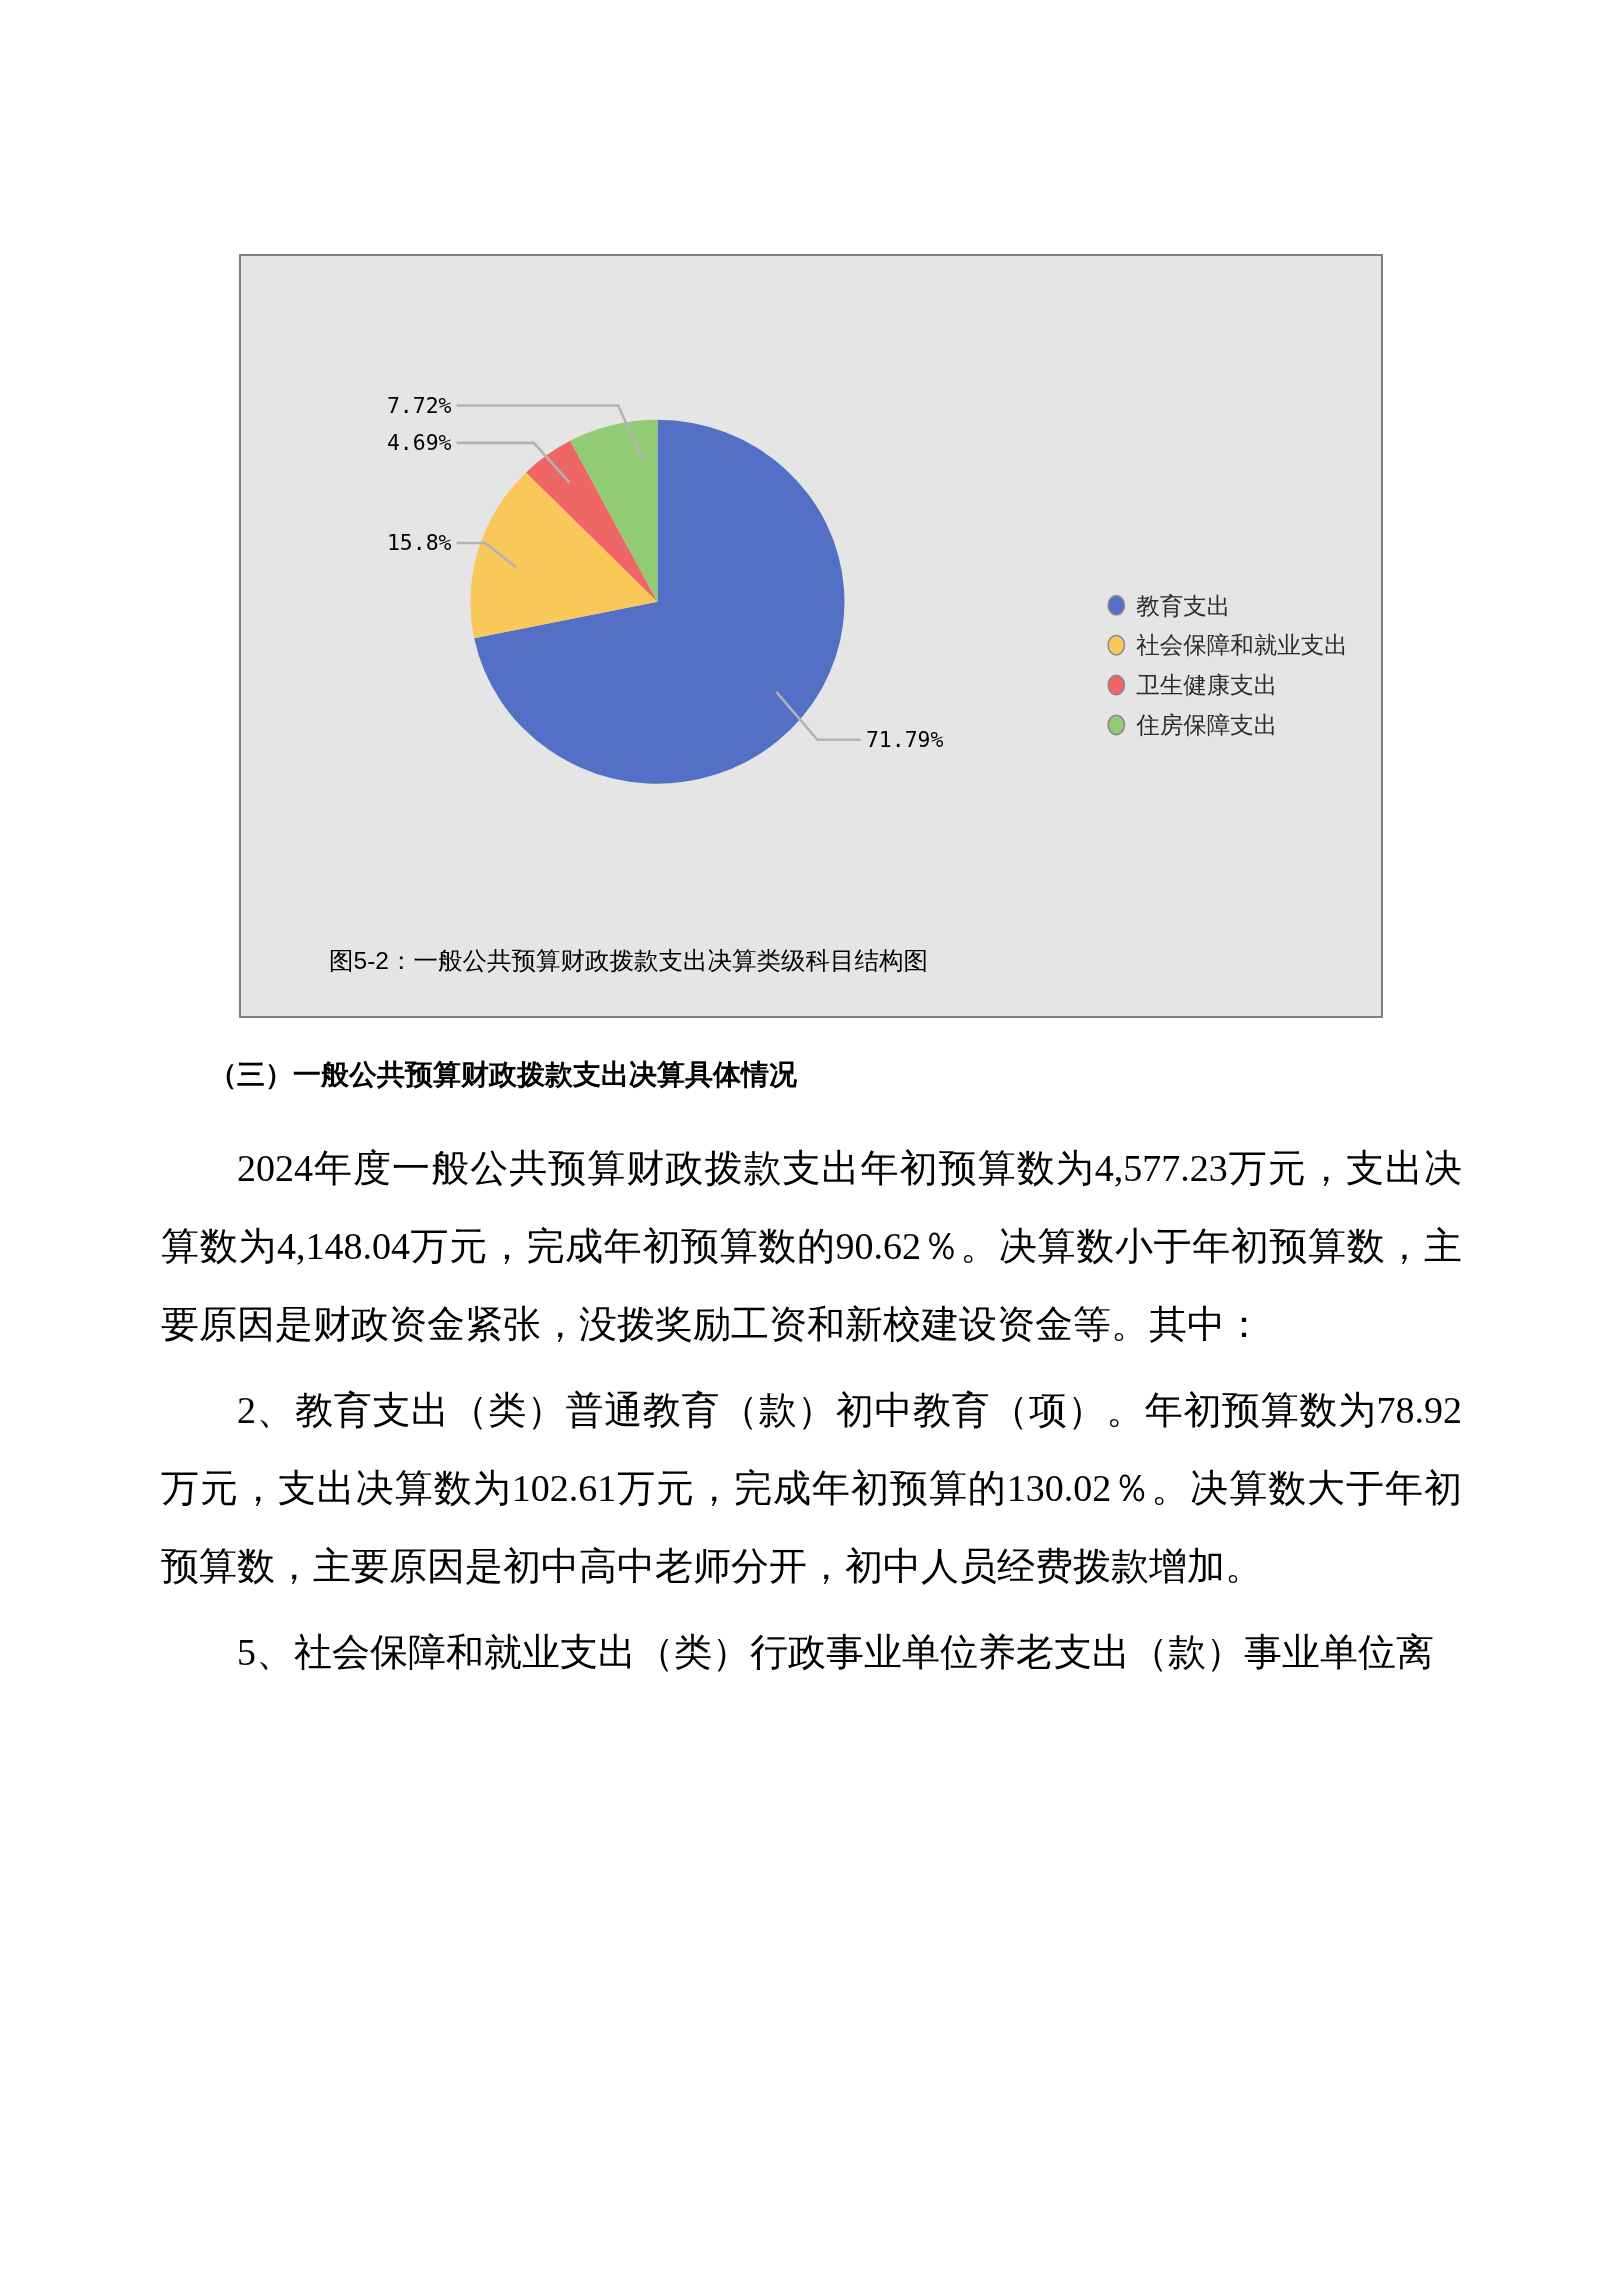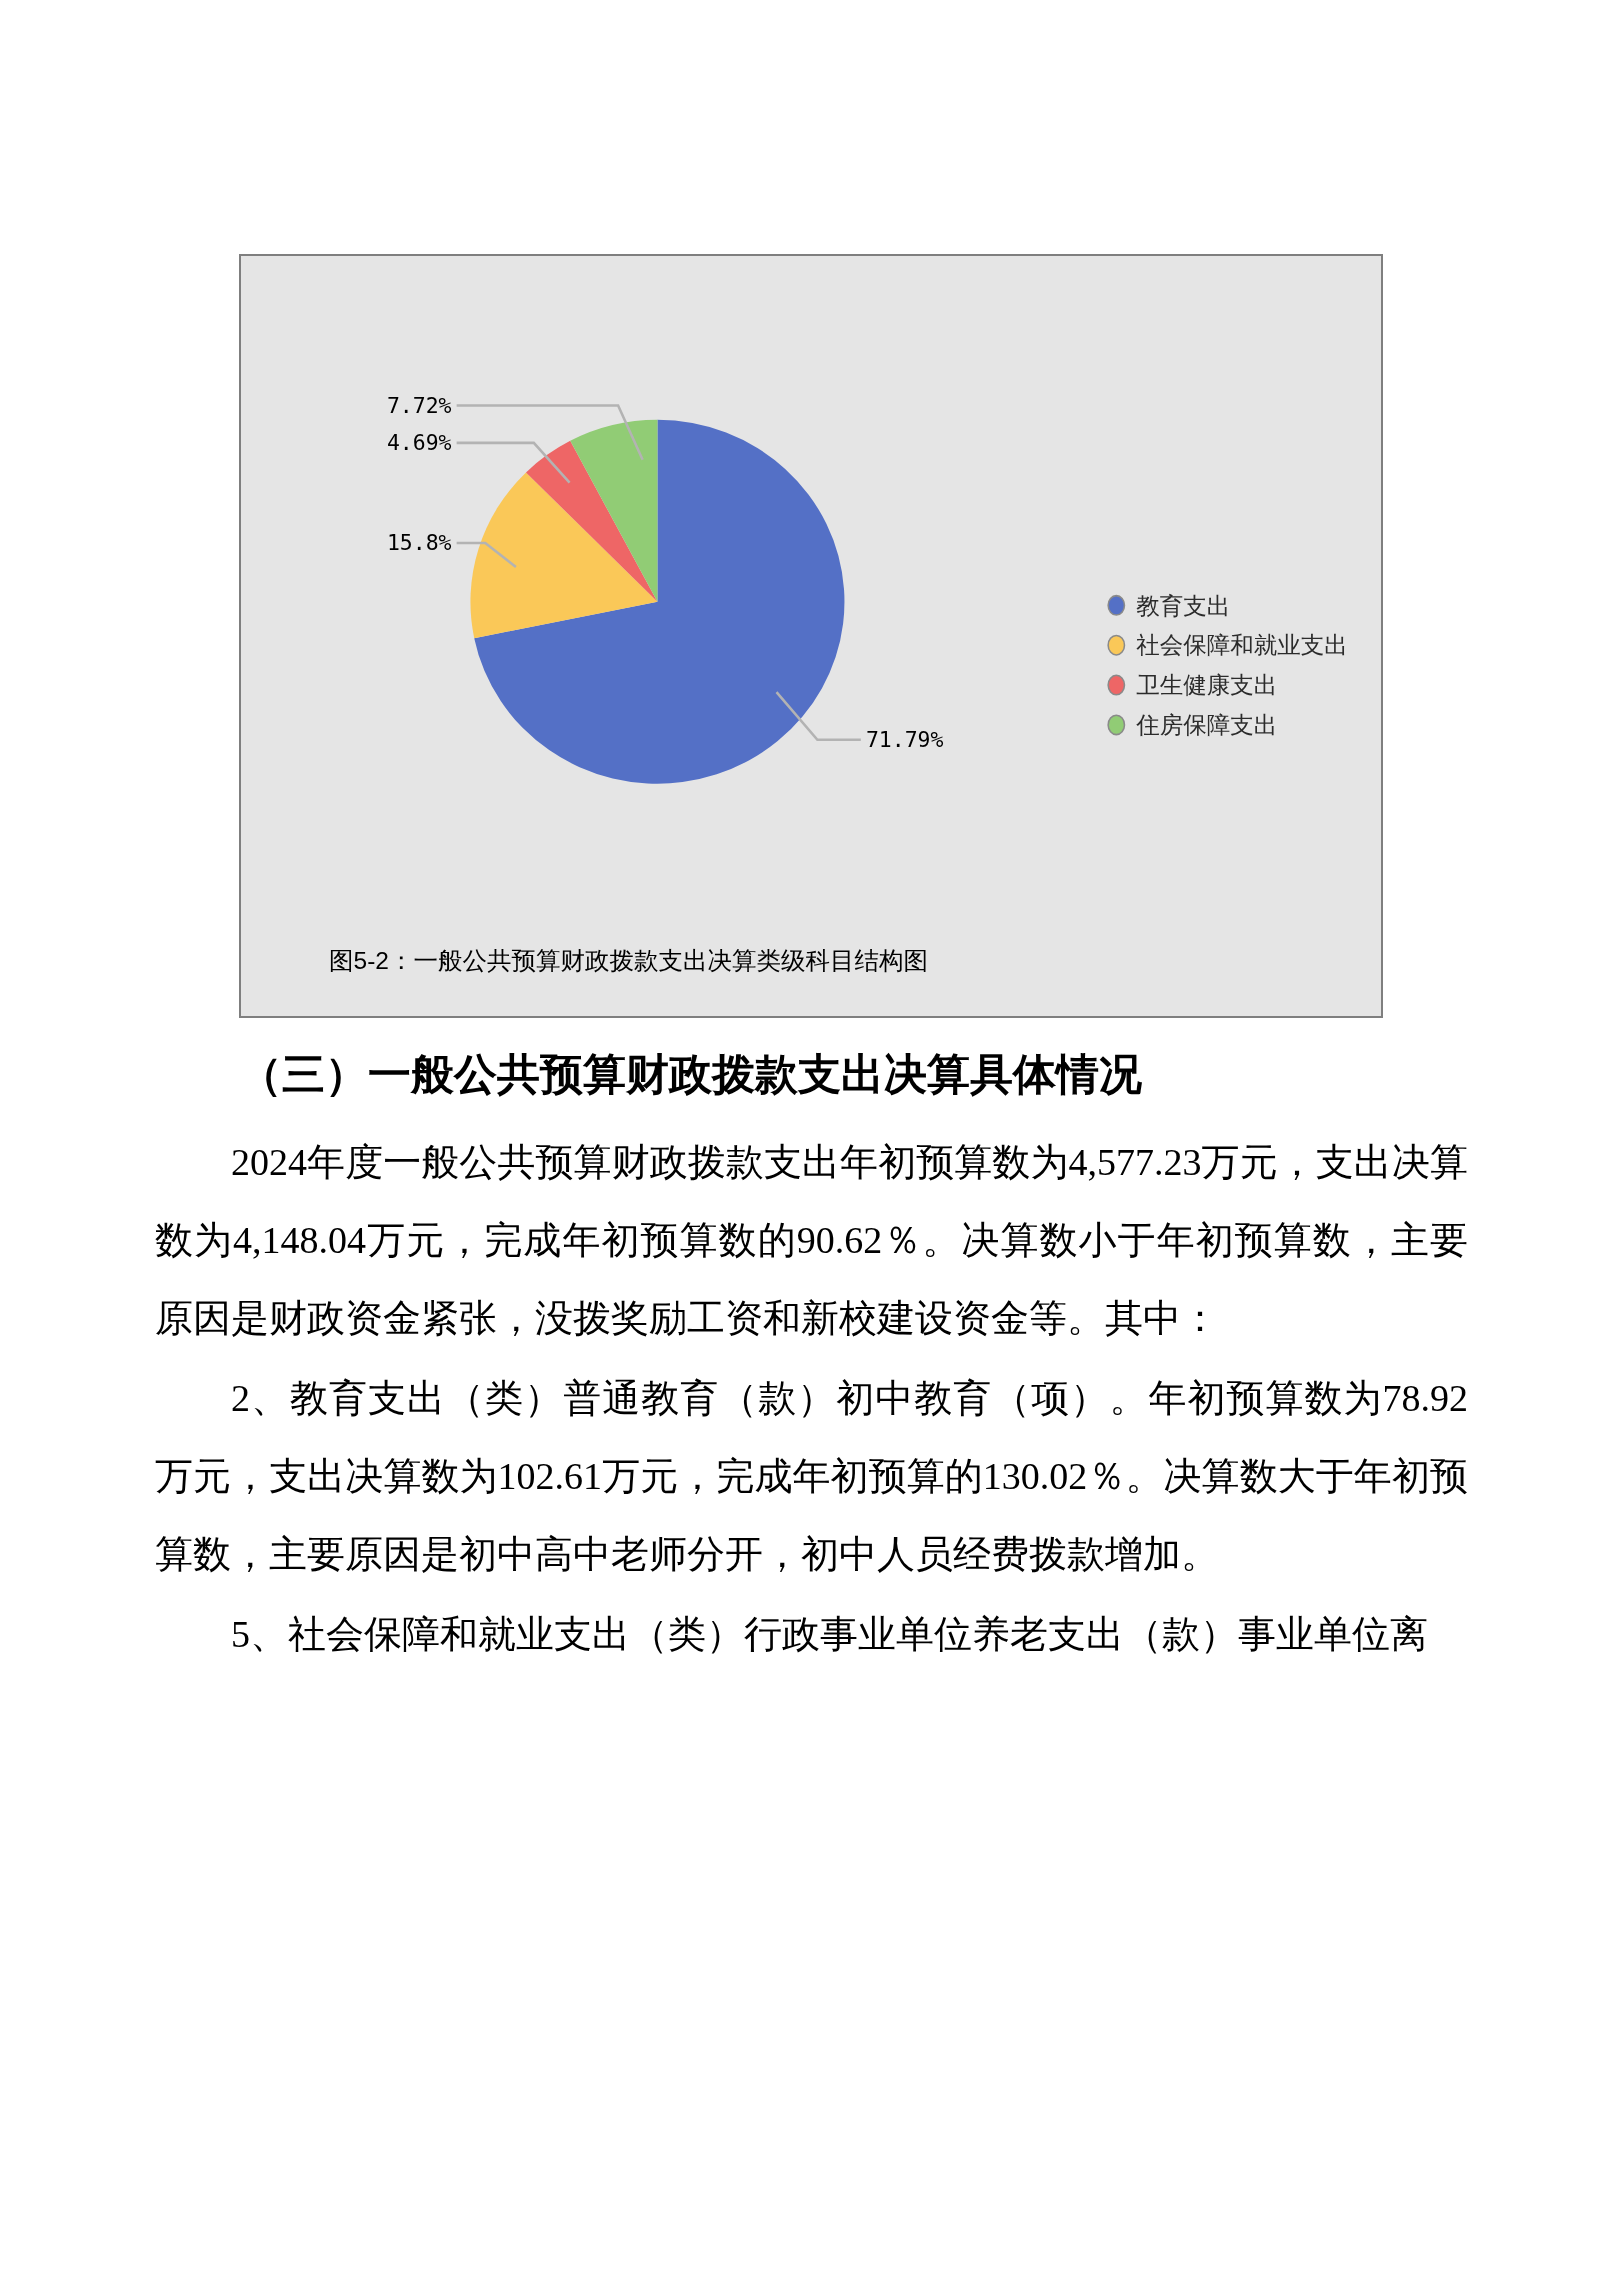--- a/index.html
+++ b/index.html
@@ -41,37 +41,37 @@
     font-weight:normal;
     font-size:24.5px;
     color:#000000;
     white-space:nowrap;
   }
   .section-heading{
     position:absolute;
     left:153px;
     top:1048px;
     width:1317px;
-    font-size:43px;
+    font-size:28px;
     font-weight:bold;
     line-height:53px;
     text-indent:2em;
     font-family:"Liberation Serif", serif;
   }
   .body-text{
     position:absolute;
     left:153px;
     top:1121px;
     width:1317px;
     font-size:38px;
     line-height:78px;
     text-align:justify;
     font-family:"Liberation Serif", serif;
   }
-  .body-text p{margin:2px;padding:0;text-indent:2em;}
+  .body-text p{margin:8px;padding:0;text-indent:2em;}
   .page-number{
     position:absolute;
     left:0;
     top:2194px;
     width:1622px;
     text-align:center;
     font-size:23.5px;
     font-family:"Liberation Serif", serif;
     color:#000000;
   }

